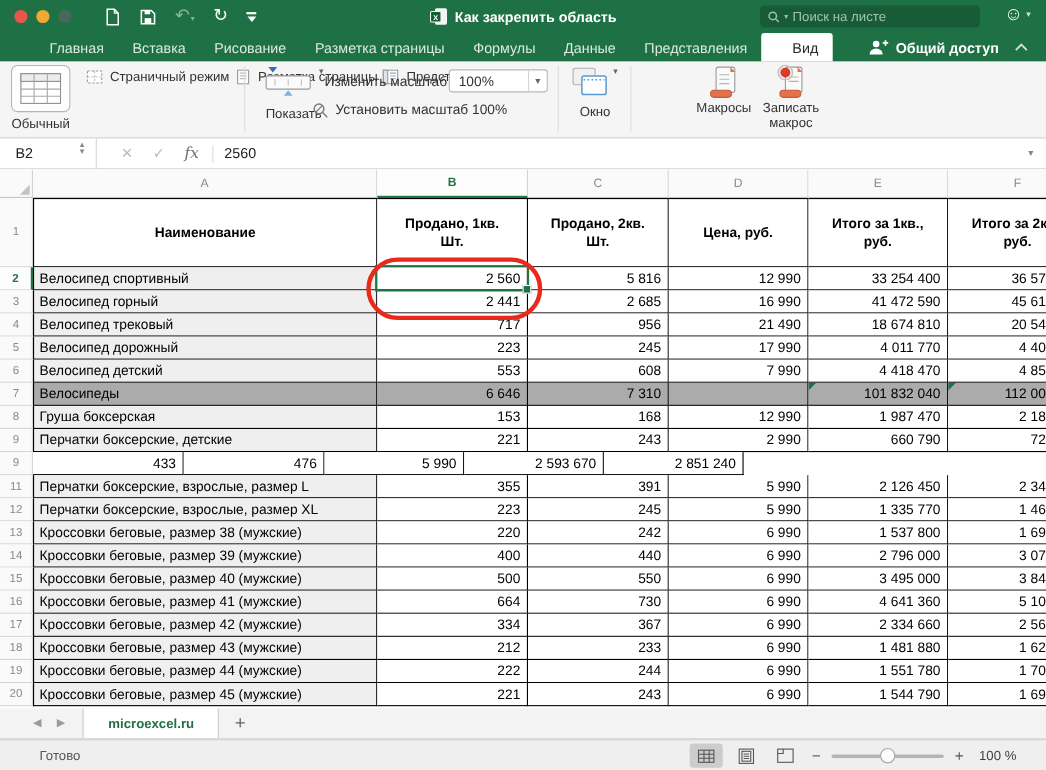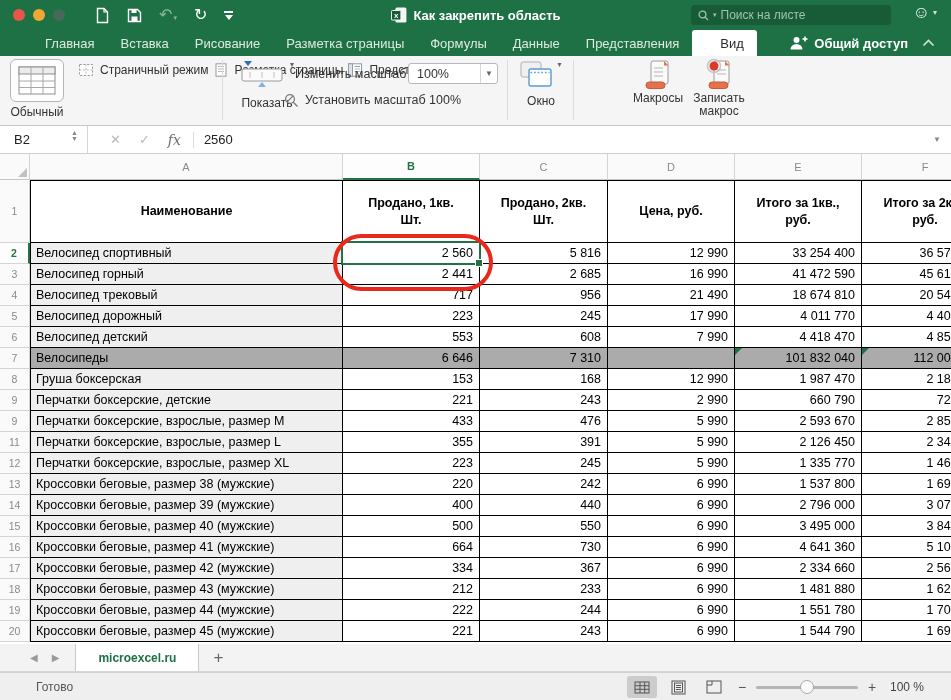--- a/index.html
+++ b/index.html
@@ -422,21 +422,20 @@
       <div class="rowhead">9</div>
       <div class="cell name w-a">Перчатки боксерские, детские</div>
       <div class="cell num w-b">221</div>
       <div class="cell num w-c">243</div>
       <div class="cell num w-d">2 990</div>
       <div class="cell num w-e flagcell">660 790</div>
       <div class="cell num w-f flagcell">726 570</div>
     </div>
           <div class="drow">
       <div class="rowhead">9</div>
-      <div class="cell name w-a">Перчатки боксерские, взрослые, размер M</div>
       <div class="cell num w-b">433</div>
       <div class="cell num w-c">476</div>
       <div class="cell num w-d">5 990</div>
       <div class="cell num w-e flagcell">2 593 670</div>
       <div class="cell num w-f flagcell">2 851 240</div>
     </div>
           <div class="drow">
       <div class="rowhead">11</div>
       <div class="cell name w-a">Перчатки боксерские, взрослые, размер L</div>
       <div class="cell num w-b">355</div>

